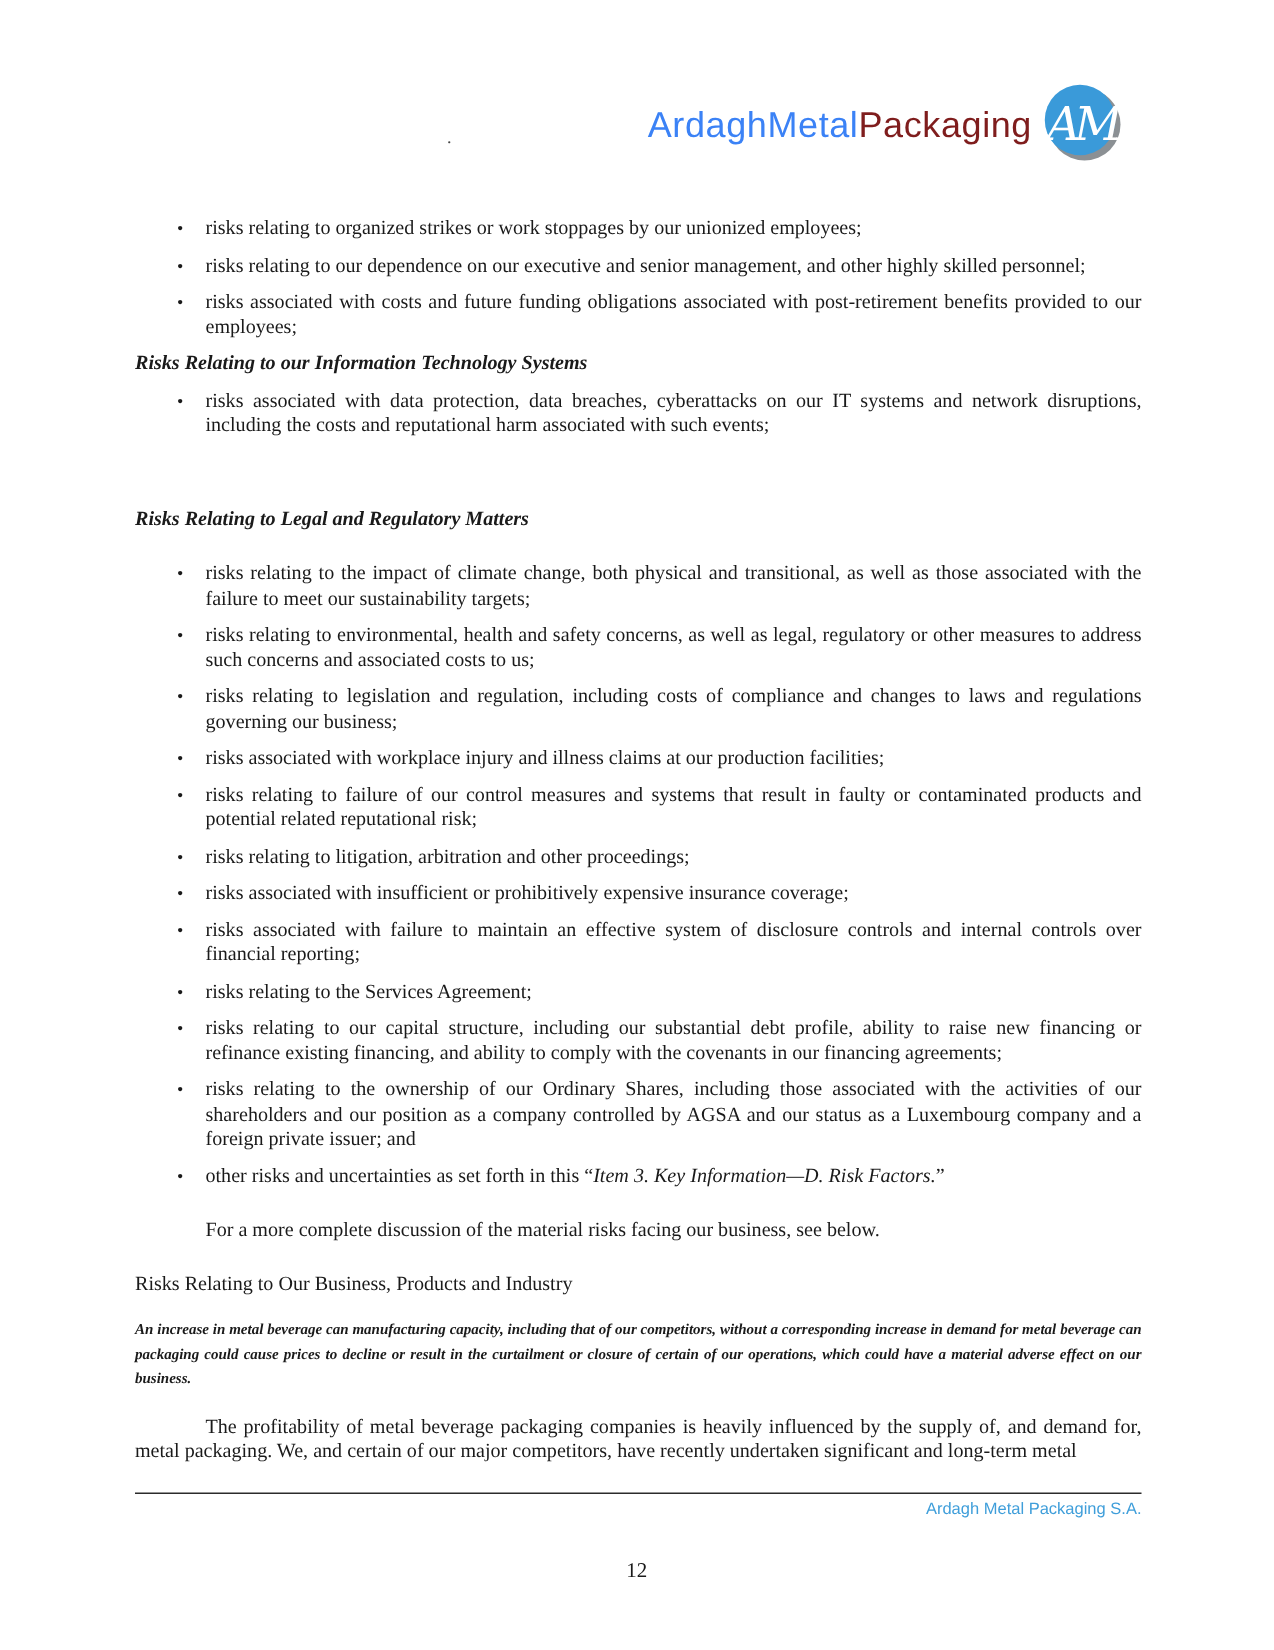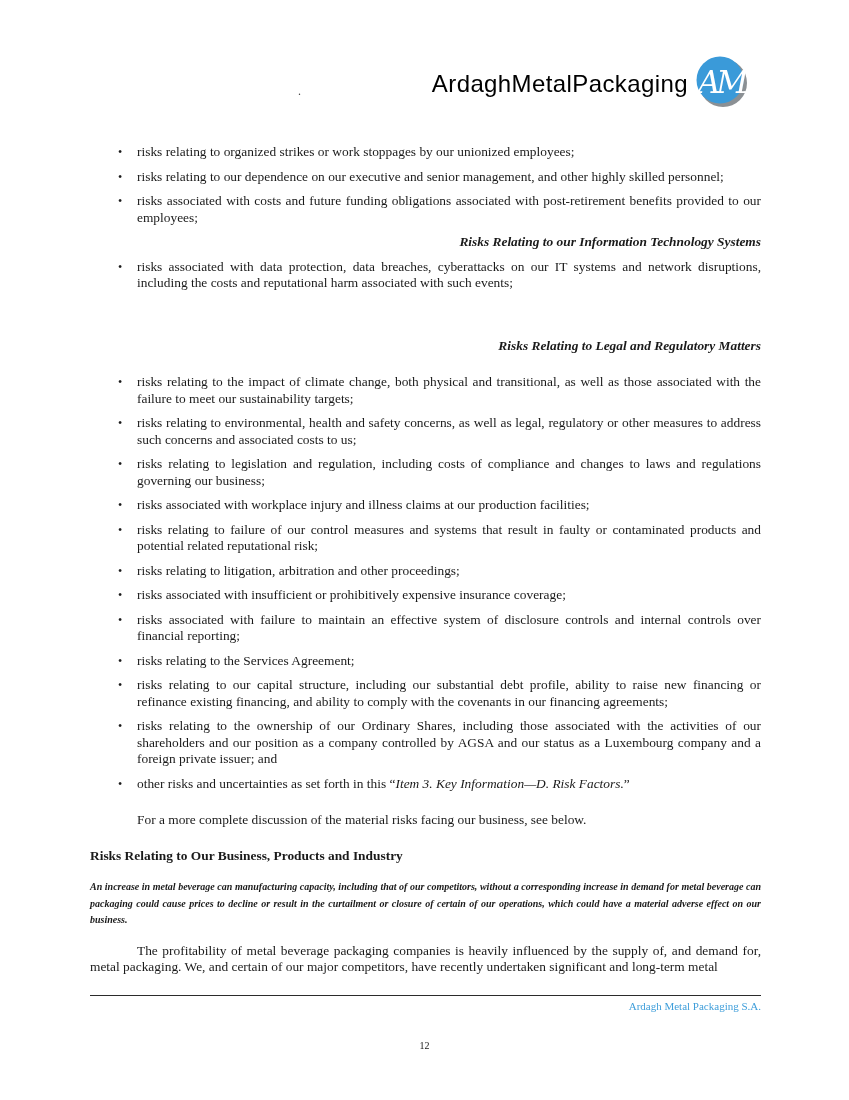--- a/index.html
+++ b/index.html
@@ -4,42 +4,42 @@
 <style>
   html, body { margin:0; padding:0; background:#ffffff; }
   .page {
     position:relative; width:849px; height:1100px; background:#ffffff;
     font-family:"Liberation Serif", serif; color:#1a1a1a; overflow:hidden;
   }
 
   
   .header { position:absolute; top:55px; right:100px; display:flex; align-items:center; }
   .logo-text { font-family:"Liberation Sans", sans-serif; font-size:24px; font-weight:400; letter-spacing:0.4px; white-space:nowrap; }
-  .logo-primary { color:#000000; }
-  .logo-secondary { color:#000000; }
+  .logo-primary { color:#3b82f6; }
+  .logo-secondary { color:#7f1d1d; }
   .logo-icon { margin-left:7px; display:block; }
   .stray-mark { position:absolute; left:298px; top:84px; font-size:12px; color:#444; }
 
   
   .content { position:absolute; left:90px; top:144px; width:671px; font-size:13.4px; line-height:16.5px; }
   .bullet { display:flex; margin:0 0 8px 0; }
   .bullet .marker { flex:0 0 47px; padding-left:28px; box-sizing:border-box; font-size:12px; }
   .bullet .btxt { flex:1 1 auto; text-align:justify; }
-  .h-it { font-weight:bold; font-style:italic; margin:0 0 8px 0;text-align:right; }
+  .h-it { font-weight:bold; font-style:italic; margin:0 0 8px 0; }
   .h-it.sp { margin-bottom:20px;margin-top:46px; }
-  .h-b  { font-weight:bold; margin:0 0 15px 0; }
+  .h-b  { font-weight:normal; margin:0 0 15px 0; }
   .p-ind { text-indent:47px; margin:0 0 19px 0; }
   .p-lead { font-weight:bold; font-style:italic; text-align:justify; font-size:10px; margin:0 0 14px 0; }
   .p-body { text-indent:47px; text-align:justify; margin:0; }
   .mb20 { margin-bottom:20px; }
 
   
   .footer-line { position:absolute; left:90px; width:671px; top:995px; border-top:1.4px solid #2b2b2b; }
-  .footer-company { position:absolute; right:88px; top:1000px; font-family:Liberation Serif, serif; font-size:11px; color:#3f9eda; }
-  .page-num { position:absolute; left:0; width:849px; top:1040px; text-align:center; font-size:10px; color:#1a1a1a; }
+  .footer-company { position:absolute; right:88px; top:1000px; font-family:Liberation Sans, sans-serif; font-size:11px; color:#3f9eda; }
+  .page-num { position:absolute; left:0; width:849px; top:1040px; text-align:center; font-size:14px; color:#1a1a1a; }
 </style>
 </head>
 <body>
 
 <div class="page">
 
   <div class="header">
     <span class="logo-text"><span class="logo-primary">ArdaghMetal</span><span class="logo-secondary">Packaging</span></span>
     <svg class="logo-icon" width="54" height="58" viewBox="0 0 54 58">
       <circle cx="28" cy="28" r="24" fill="#8b9094"></circle>

